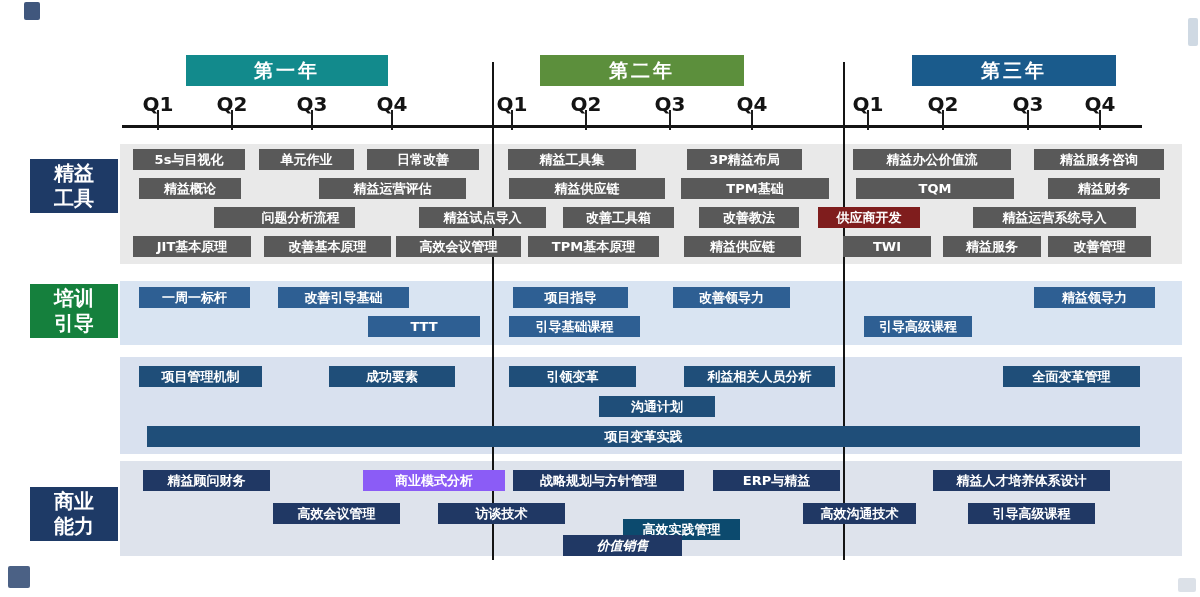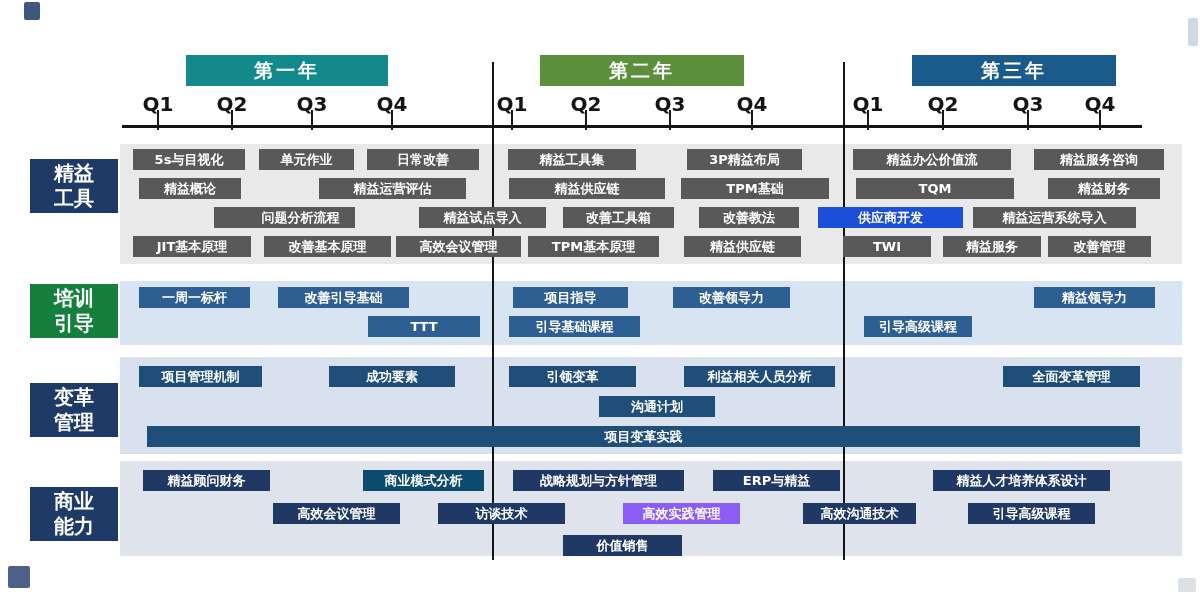--- a/index.html
+++ b/index.html
@@ -45,24 +45,20 @@
 
   <div class="axis"></div>
 
   <div class="row-label" style="top: 159px; background: rgb(30, 58, 102);">
     <span>精益</span>
     <span>工具</span>
   </div>
   <div class="row-label" style="top: 284px; background: #15803d;">
     <span>培训</span>
     <span>引导</span>
-  </div>
-  <div class="row-label" style="top: 383px; background: rgb(30, 58, 102);">
-    <span>变革</span>
-    <span>管理</span>
   </div>
   <div class="row-label" style="top: 487px; background: rgb(30, 58, 102);">
     <span>商业</span>
     <span>能力</span>
   </div>
 
   <div class="logo-frag" style="left:24px;top:2px;width:16px;height:18px;background:#1e3a66;opacity:.85"></div>
   <div class="logo-frag" style="left:8px;top:566px;width:22px;height:22px;background:#1e3a66;opacity:.8"></div>
   <div class="logo-frag" style="left:1188px;top:18px;width:10px;height:28px;background:#9fb3c8;opacity:.5"></div>
   <div class="logo-frag" style="left:1178px;top:578px;width:18px;height:14px;background:#b9c4d2;opacity:.5"></div>
@@ -106,21 +102,21 @@
     <div class="item" style="left: 139px; top: 178px; width: 102px; background: rgb(89, 89, 89);">精益概论</div>
     <div class="item" style="left: 319px; top: 178px; width: 147px; background: rgb(89, 89, 89);">精益运营评估</div>
     <div class="item" style="left: 509px; top: 178px; width: 156px; background: rgb(89, 89, 89);">精益供应链</div>
     <div class="item" style="left: 681px; top: 178px; width: 148px; background: rgb(89, 89, 89);">TPM基础</div>
     <div class="item" style="left: 856px; top: 178px; width: 158px; background: rgb(89, 89, 89);">TQM</div>
     <div class="item" style="left: 1048px; top: 178px; width: 112px; background: rgb(89, 89, 89);">精益财务</div>
     <div class="item" style="left: 214px; top: 207px; width: 141px; background: rgb(89, 89, 89); padding-left: 36px;">问题分析流程</div>
     <div class="item" style="left: 419px; top: 207px; width: 127px; background: rgb(89, 89, 89);">精益试点导入</div>
     <div class="item" style="left: 563px; top: 207px; width: 111px; background: rgb(89, 89, 89);">改善工具箱</div>
     <div class="item" style="left: 699px; top: 207px; width: 100px; background: rgb(89, 89, 89);">改善教法</div>
-    <div class="item" style="left: 818px; top: 207px; width: 145px; background: #1d4ed8;">供应商开发</div>
+    <div class="item" style="left: 818px; top: 207px; width: 102px; background: #7f1d1d;">供应商开发</div>
     <div class="item" style="left: 973px; top: 207px; width: 163px; background: rgb(89, 89, 89);">精益运营系统导入</div>
     <div class="item" style="left: 133px; top: 236px; width: 118px; background: rgb(89, 89, 89);">JIT基本原理</div>
     <div class="item" style="left: 264px; top: 236px; width: 127px; background: rgb(89, 89, 89);">改善基本原理</div>
     <div class="item" style="left: 396px; top: 236px; width: 125px; background: rgb(89, 89, 89);">高效会议管理</div>
     <div class="item" style="left: 528px; top: 236px; width: 131px; background: rgb(89, 89, 89);">TPM基本原理</div>
     <div class="item" style="left: 684px; top: 236px; width: 117px; background: rgb(89, 89, 89);">精益供应链</div>
     <div class="item" style="left: 843px; top: 236px; width: 88px; background: rgb(89, 89, 89);">TWI</div>
     <div class="item" style="left: 943px; top: 236px; width: 98px; background: rgb(89, 89, 89);">精益服务</div>
     <div class="item" style="left: 1048px; top: 236px; width: 103px; background: rgb(89, 89, 89);">改善管理</div>
     <div class="item" style="left: 139px; top: 287px; width: 111px; background: rgb(46, 95, 147);">一周一标杆</div>
@@ -132,23 +128,23 @@
     <div class="item" style="left: 509px; top: 316px; width: 131px; background: rgb(46, 95, 147);">引导基础课程</div>
     <div class="item" style="left: 864px; top: 316px; width: 108px; background: rgb(46, 95, 147);">引导高级课程</div>
     <div class="item" style="left: 139px; top: 366px; width: 123px; background: rgb(31, 78, 121);">项目管理机制</div>
     <div class="item" style="left: 329px; top: 366px; width: 126px; background: rgb(31, 78, 121);">成功要素</div>
     <div class="item" style="left: 509px; top: 366px; width: 127px; background: rgb(31, 78, 121);">引领变革</div>
     <div class="item" style="left: 684px; top: 366px; width: 151px; background: rgb(31, 78, 121);">利益相关人员分析</div>
     <div class="item" style="left: 1003px; top: 366px; width: 137px; background: rgb(31, 78, 121);">全面变革管理</div>
     <div class="item" style="left: 599px; top: 396px; width: 116px; background: rgb(31, 78, 121);">沟通计划</div>
     <div class="item" style="left: 147px; top: 426px; width: 993px; background: rgb(31, 78, 121);">项目变革实践</div>
     <div class="item" style="left: 143px; top: 470px; width: 127px; background: rgb(32, 56, 100);">精益顾问财务</div>
-    <div class="item" style="left: 363px; top: 470px; width: 121px; background: #0c4a6e;">商业模式分析</div>
+    <div class="item" style="left: 363px; top: 470px; width: 142px; background: #8b5cf6;">商业模式分析</div>
     <div class="item" style="left: 513px; top: 470px; width: 171px; background: rgb(32, 56, 100);">战略规划与方针管理</div>
     <div class="item" style="left: 713px; top: 470px; width: 127px; background: rgb(32, 56, 100);">ERP与精益</div>
     <div class="item" style="left: 933px; top: 470px; width: 177px; background: rgb(32, 56, 100);">精益人才培养体系设计</div>
     <div class="item" style="left: 273px; top: 503px; width: 127px; background: rgb(32, 56, 100);">高效会议管理</div>
     <div class="item" style="left: 438px; top: 503px; width: 127px; background: rgb(32, 56, 100);">访谈技术</div>
-    <div class="item" style="left: 623px; top: 503px; width: 117px; background: #8b5cf6;">高效实践管理</div>
+    <div class="item" style="left: 623px; top: 519px; width: 117px; background: #0c4a6e;">高效实践管理</div>
     <div class="item" style="left: 803px; top: 503px; width: 113px; background: rgb(32, 56, 100);">高效沟通技术</div>
     <div class="item" style="left: 968px; top: 503px; width: 127px; background: rgb(32, 56, 100);">引导高级课程</div>
-    <div class="item" style="left: 563px; top: 535px; width: 119px; background: rgb(32, 56, 100);">价值销售</div>
+    <div class="item" style="left: 563px; top: 535px; width: 119px; background: rgb(32, 56, 100); font-style: italic;">价值销售</div>
   </div>
 
 </body></html>

